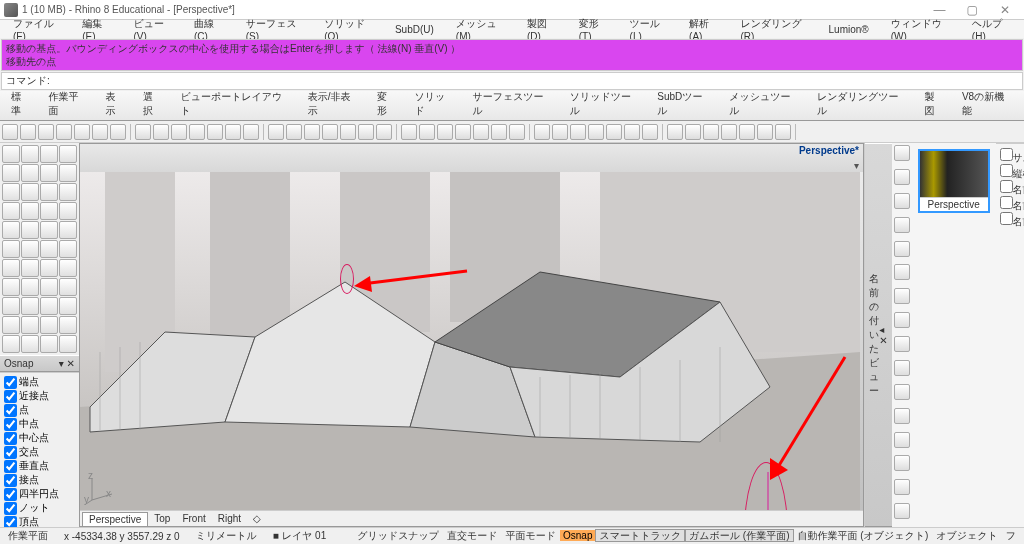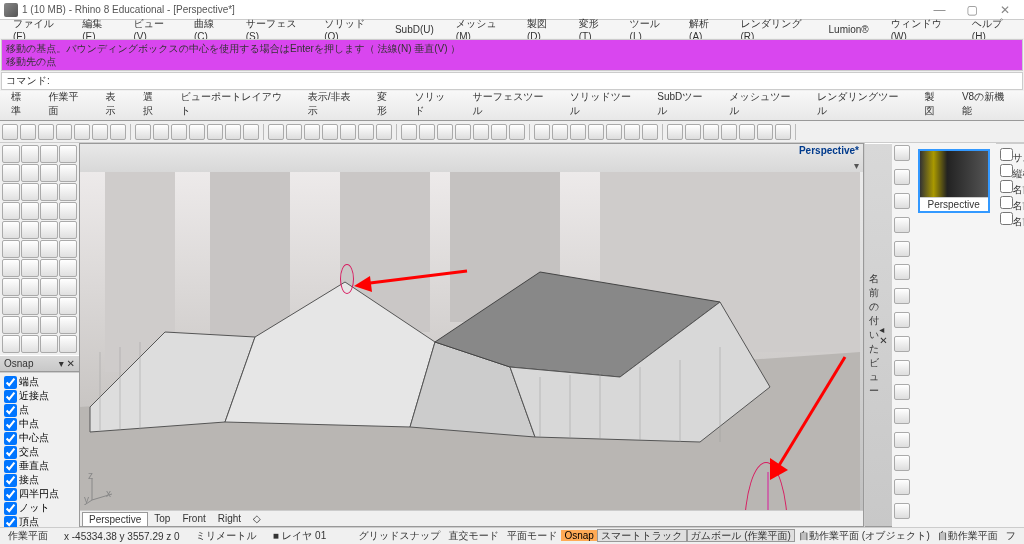--- a/index.html
+++ b/index.html
@@ -350,14 +350,14 @@
       </div>
   </div>
 </div>
 
 <div class="statusbar">
   <span class="cell">作業平面</span>
   <span class="cell">x -45334.38  y 3557.29  z 0</span>
   <span class="cell">ミリメートル</span>
   <span class="cell">■ <span>レイヤ 01</span></span>
   <span class="spacer"></span>
-  <span id="statuscells"><span class="cell">グリッドスナップ</span><span class="cell">直交モード</span><span class="cell">平面モード</span><span class="cell orange">Osnap</span><span class="cell pressed">スマートトラック</span><span class="cell pressed">ガムボール (作業平面)</span><span class="cell">自動作業平面 (オブジェクト)</span><span class="cell">自動作業平面</span><span class="cell">フ</span></span>
+  <span id="statuscells"><span class="cell">グリッドスナップ</span><span class="cell">直交モード</span><span class="cell">平面モード</span><span class="cell orange">Osnap</span><span class="cell pressed">スマートトラック</span><span class="cell pressed">ガムボール (作業平面)</span><span class="cell">自動作業平面 (オブジェクト)</span><span class="cell">オブジェクト</span><span class="cell">フ</span></span>
 </div>
 
 </body></html>

